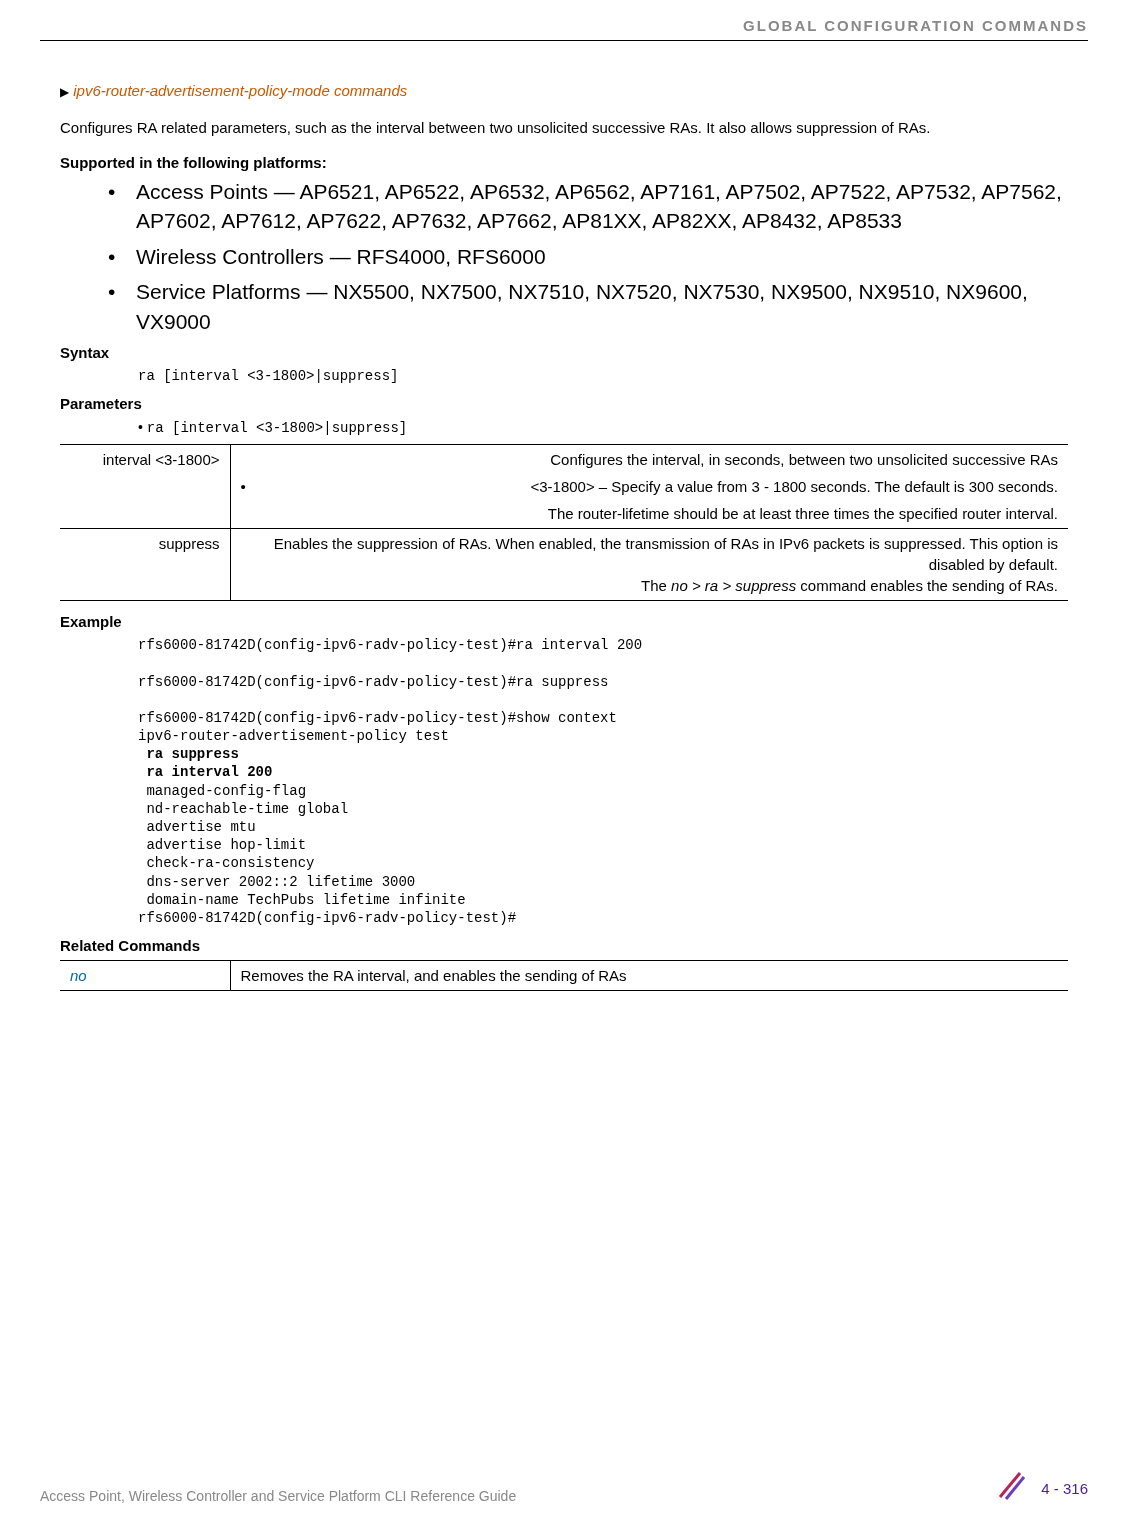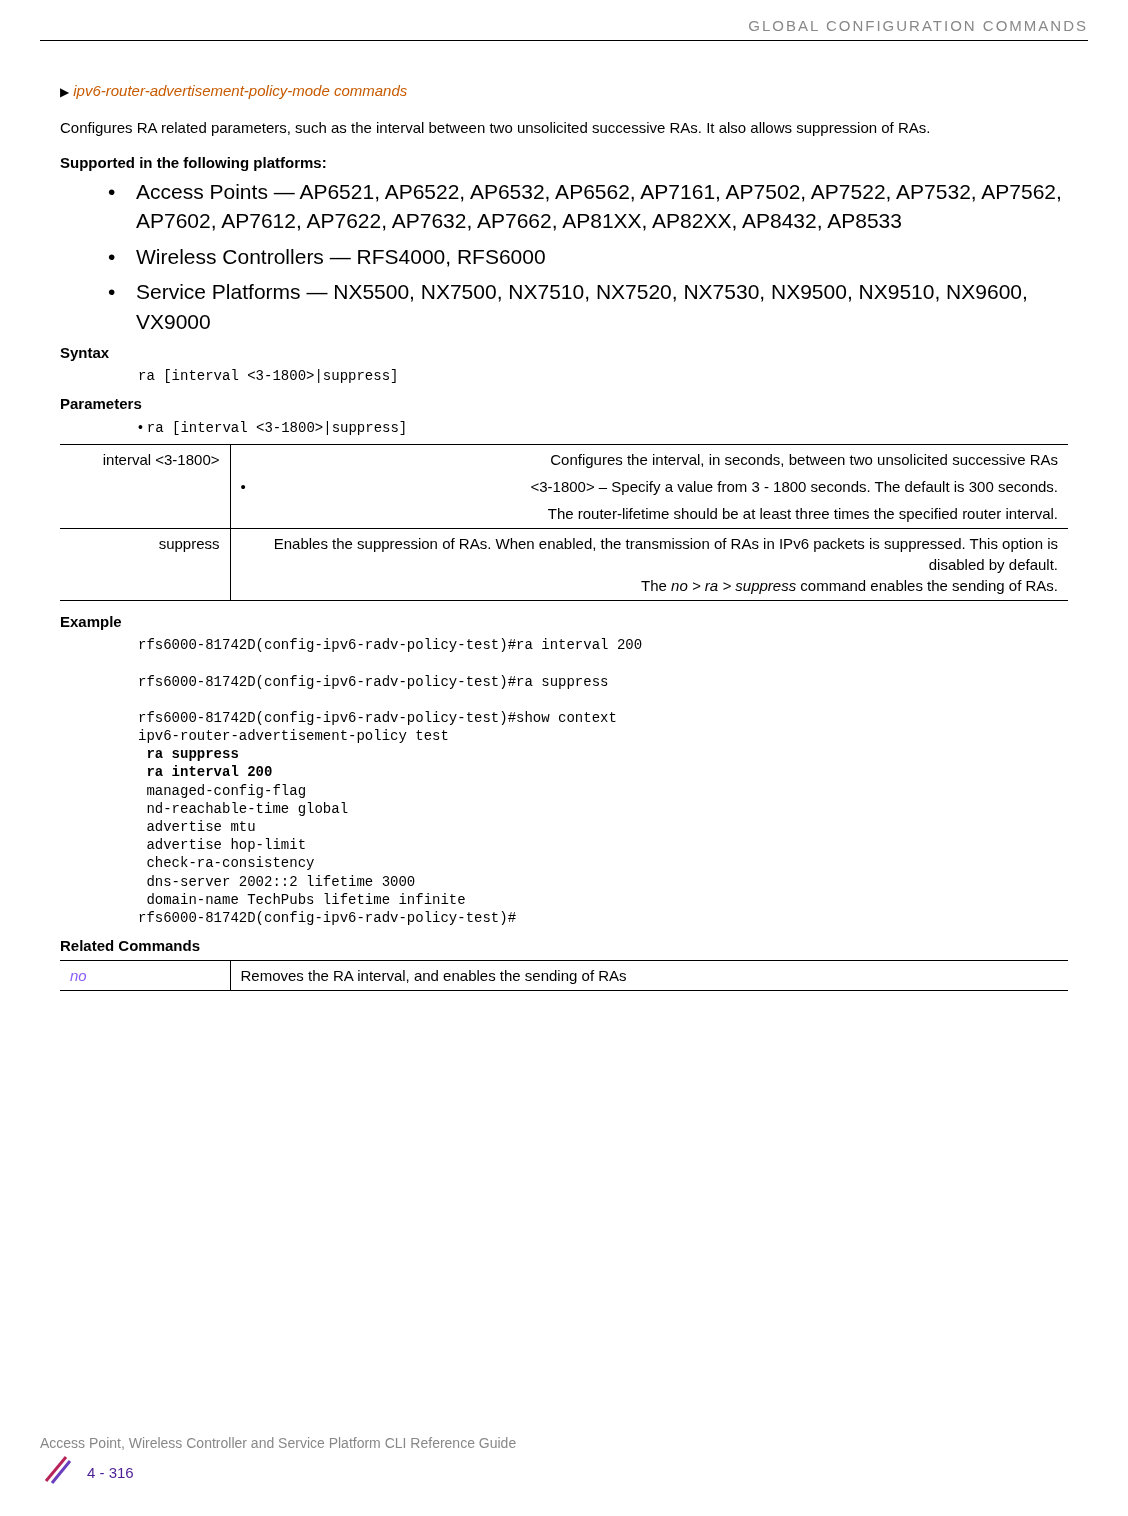--- a/index.html
+++ b/index.html
@@ -18,21 +18,21 @@
       font-size: 15px;
       line-height: 1.4;
     }
     .header-text {
       position: absolute;
       top: 15px;
       right: 40px;
       color: #888;
       letter-spacing: 2px;
       font-size: 15px;
-      font-weight: 400;
+      font-weight: 700;
     }
     .header-line {
       position: absolute;
       top: 40px;
       left: 40px;
       right: 40px;
       border-top: 1px solid #000;
     }
     .content {
       position: absolute;
@@ -142,37 +142,36 @@
     table.related-table td {
       border-top: 1px solid #000;
       border-bottom: 1px solid #000;
       padding: 4px 10px;
       vertical-align: top;
       font-size: 15px;
     }
     table.related-table td:first-child {
       width: 170px;
       border-right: 1px solid #000;
-      color: #8b5cf6;
+      color: #0369a1;
       font-style: italic;
     }
     .italic {
       font-style: italic;
     }
     .footer {
       position: absolute;
-      bottom: 25px;
+      bottom: 9px;
       left: 40px;
       right: 40px;
       display: flex;
       justify-content: space-between;
-      align-items: flex-start;
+      align-items: flex-end;
       color: #888;
       font-size: 14px;
-      flex-direction: column;
     }
     .footer-right {
       display: flex;
       align-items: center;
       gap: 15px;
     }
     .slash-mark svg {
       width: 32px;
       height: 32px;
     }

